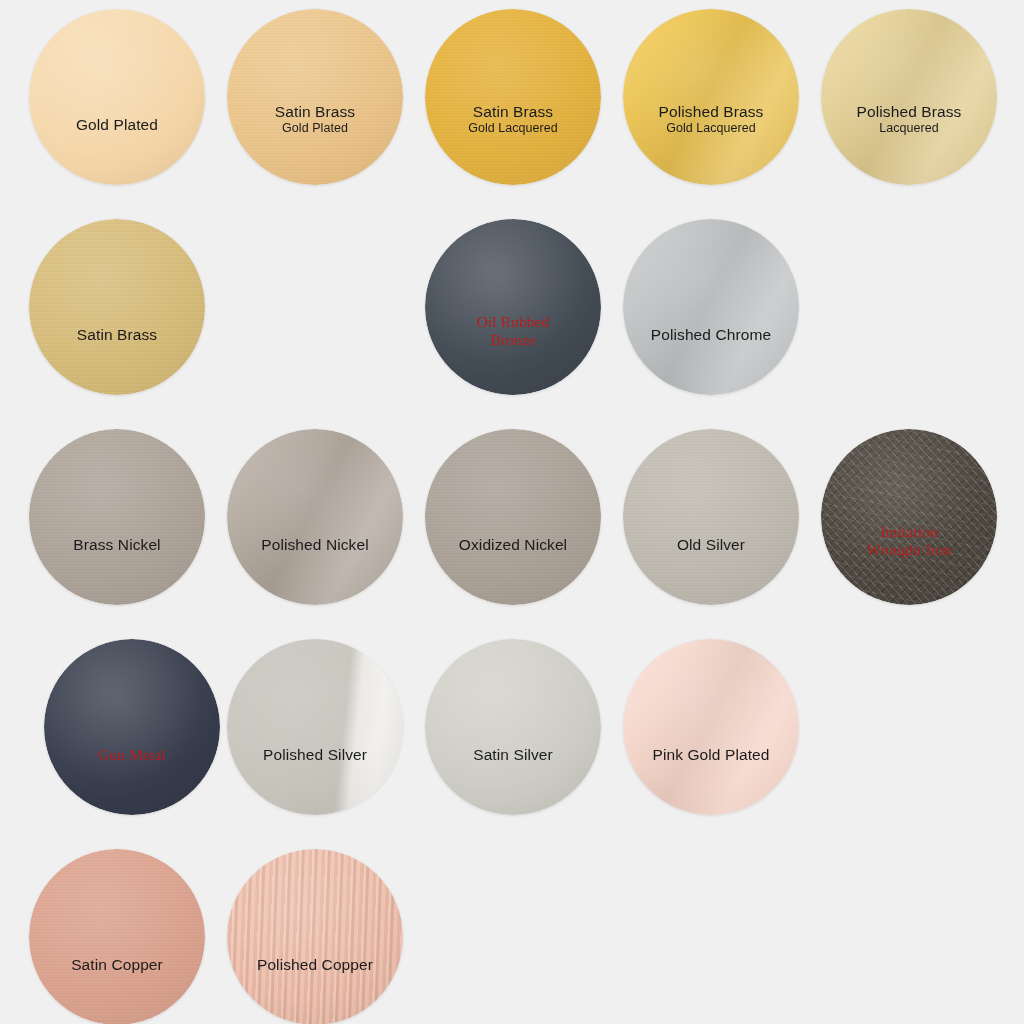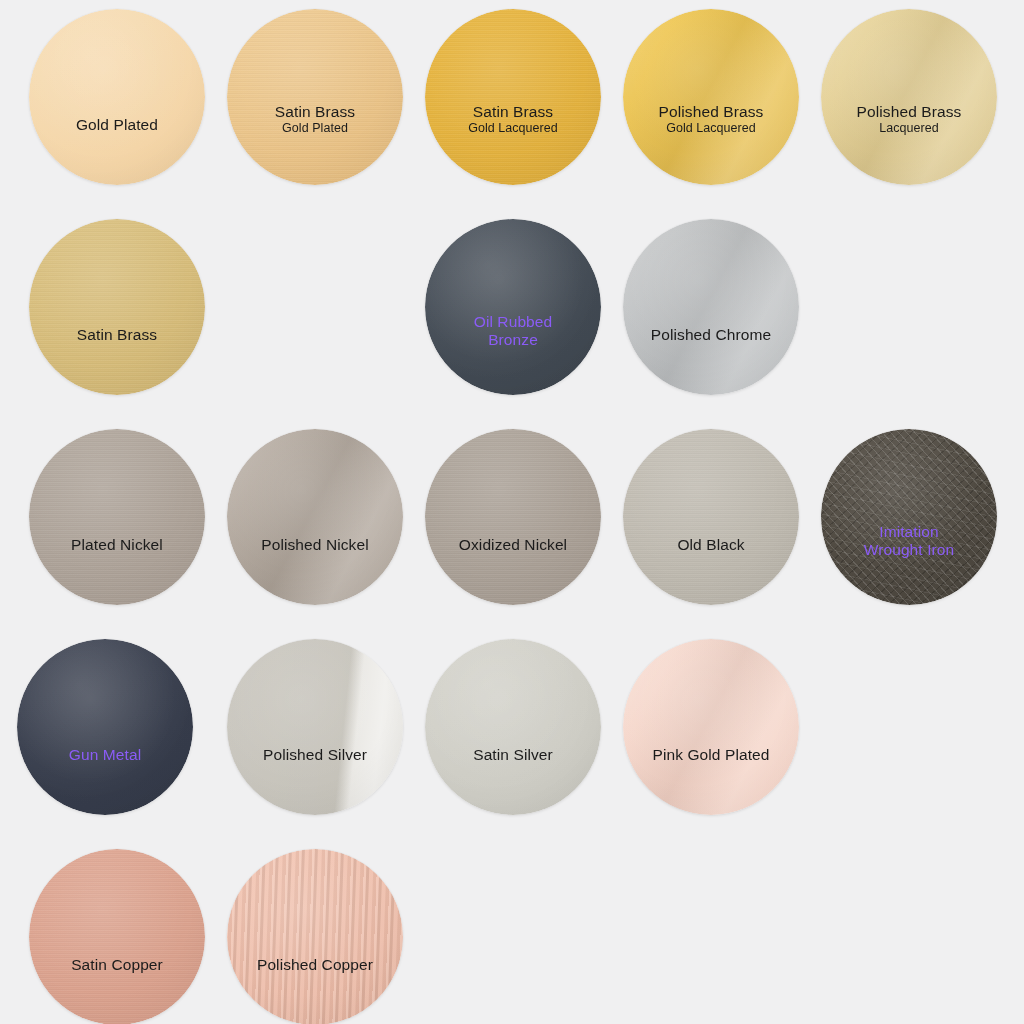--- a/index.html
+++ b/index.html
@@ -169,21 +169,21 @@
   .swatch .label .secondary {
     display: block;
     font-size: 12.5px;
     letter-spacing: 0.05px;
     white-space: nowrap;
   }
   .swatch .label.two-line { transform: translateY(6px); }
   .swatch .label.one-line { transform: translateY(19px); }
   .swatch .label.stacked  { transform: translateY(6px); }
 
-  .swatch.dark .label { color: #8b5cf6; }
+  .swatch.dark .label { color: #b91c1c; font-family: Liberation Serif, serif; }
   .swatch.light .label { color: #1b1b1b; }
 </style>
 </head>
 <body>
 
 <div id="swatch-board" style="background: rgb(240, 240, 241);">
     <div class="swatch light" style="left: 29px; top: 9px;">
       <div class="fill" style="background: linear-gradient(150deg, rgb(247, 221, 180) 0%, rgb(243, 210, 162) 100%);"></div>
       <div class="tex tex-matte"></div>
       <div class="vignette"></div>
@@ -250,21 +250,21 @@
       <div class="vignette"></div>
       <div class="label one-line">
         <span class="primary">Polished Chrome</span>
       </div>
     </div>
     <div class="swatch light" style="left: 29px; top: 429px;">
       <div class="fill" style="background: linear-gradient(150deg, rgb(179, 169, 159) 0%, rgb(169, 158, 148) 100%);"></div>
       <div class="tex tex-brushed"></div>
       <div class="vignette"></div>
       <div class="label one-line">
-        <span class="primary">Plated Nickel</span>
+        <span class="primary">Brass Nickel</span>
       </div>
     </div>
     <div class="swatch light" style="left: 227px; top: 429px;">
       <div class="fill" style="background: linear-gradient(150deg, rgb(182, 172, 162) 0%, rgb(172, 161, 150) 100%);"></div>
       <div class="tex tex-sheen"></div>
       <div class="vignette"></div>
       <div class="label one-line">
         <span class="primary">Polished Nickel</span>
       </div>
     </div>
@@ -274,33 +274,33 @@
       <div class="vignette"></div>
       <div class="label one-line">
         <span class="primary">Oxidized Nickel</span>
       </div>
     </div>
     <div class="swatch light" style="left: 623px; top: 429px;">
       <div class="fill" style="background: linear-gradient(150deg, rgb(197, 192, 182) 0%, rgb(186, 181, 171) 100%);"></div>
       <div class="tex tex-brushed"></div>
       <div class="vignette"></div>
       <div class="label one-line">
-        <span class="primary">Old Black</span>
+        <span class="primary">Old Silver</span>
       </div>
     </div>
     <div class="swatch dark" style="left: 821px; top: 429px;">
       <div class="fill" style="background: linear-gradient(150deg, rgb(85, 79, 70) 0%, rgb(74, 69, 61) 100%);"></div>
       <div class="tex tex-crosshatch"></div>
       <div class="vignette"></div>
       <div class="label stacked">
         <span class="primary">Imitation</span>
         <span class="primary">Wrought Iron</span>
       </div>
     </div>
-    <div class="swatch dark" style="left: 17px; top: 639px;">
+    <div class="swatch dark" style="left: 44px; top: 639px;">
       <div class="fill" style="background: linear-gradient(150deg, rgb(59, 65, 80) 0%, rgb(51, 57, 72) 100%);"></div>
       <div class="tex tex-matte"></div>
       <div class="vignette"></div>
       <div class="label one-line">
         <span class="primary">Gun Metal</span>
       </div>
     </div>
     <div class="swatch light" style="left: 227px; top: 639px;">
       <div class="fill" style="background: linear-gradient(150deg, rgb(214, 211, 203) 0%, rgb(207, 204, 195) 100%);"></div>
       <div class="tex tex-split"></div>

